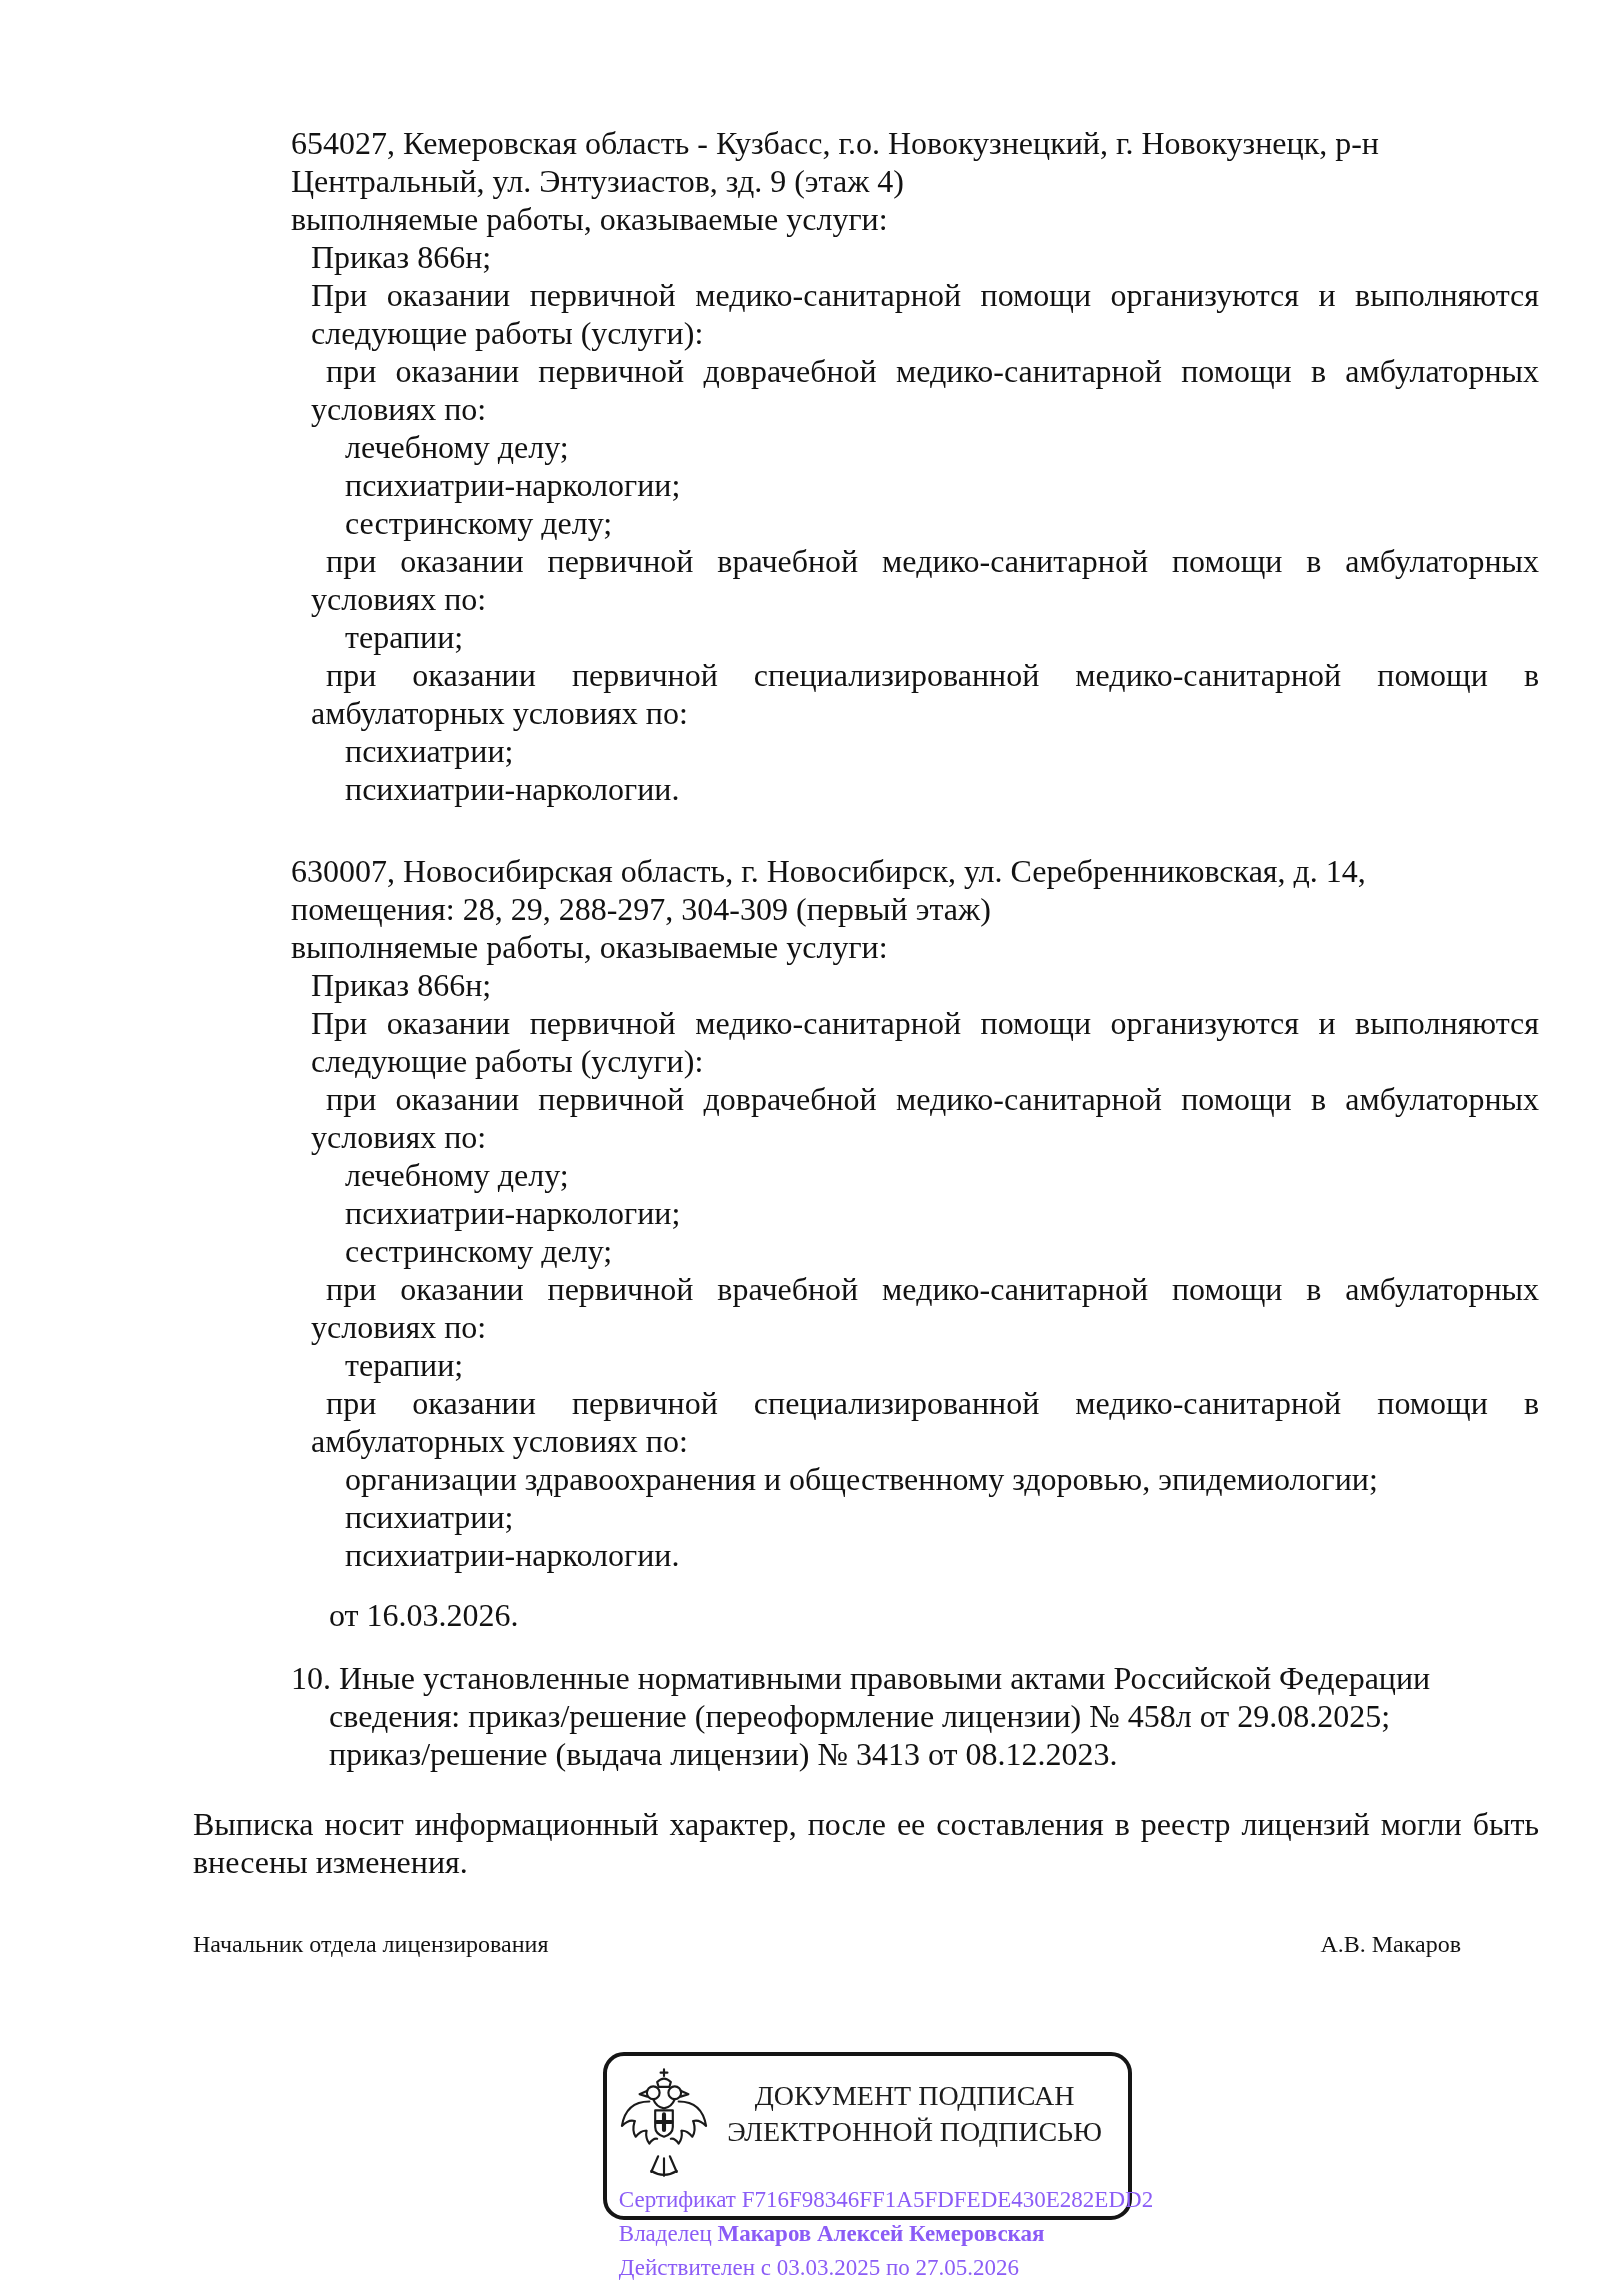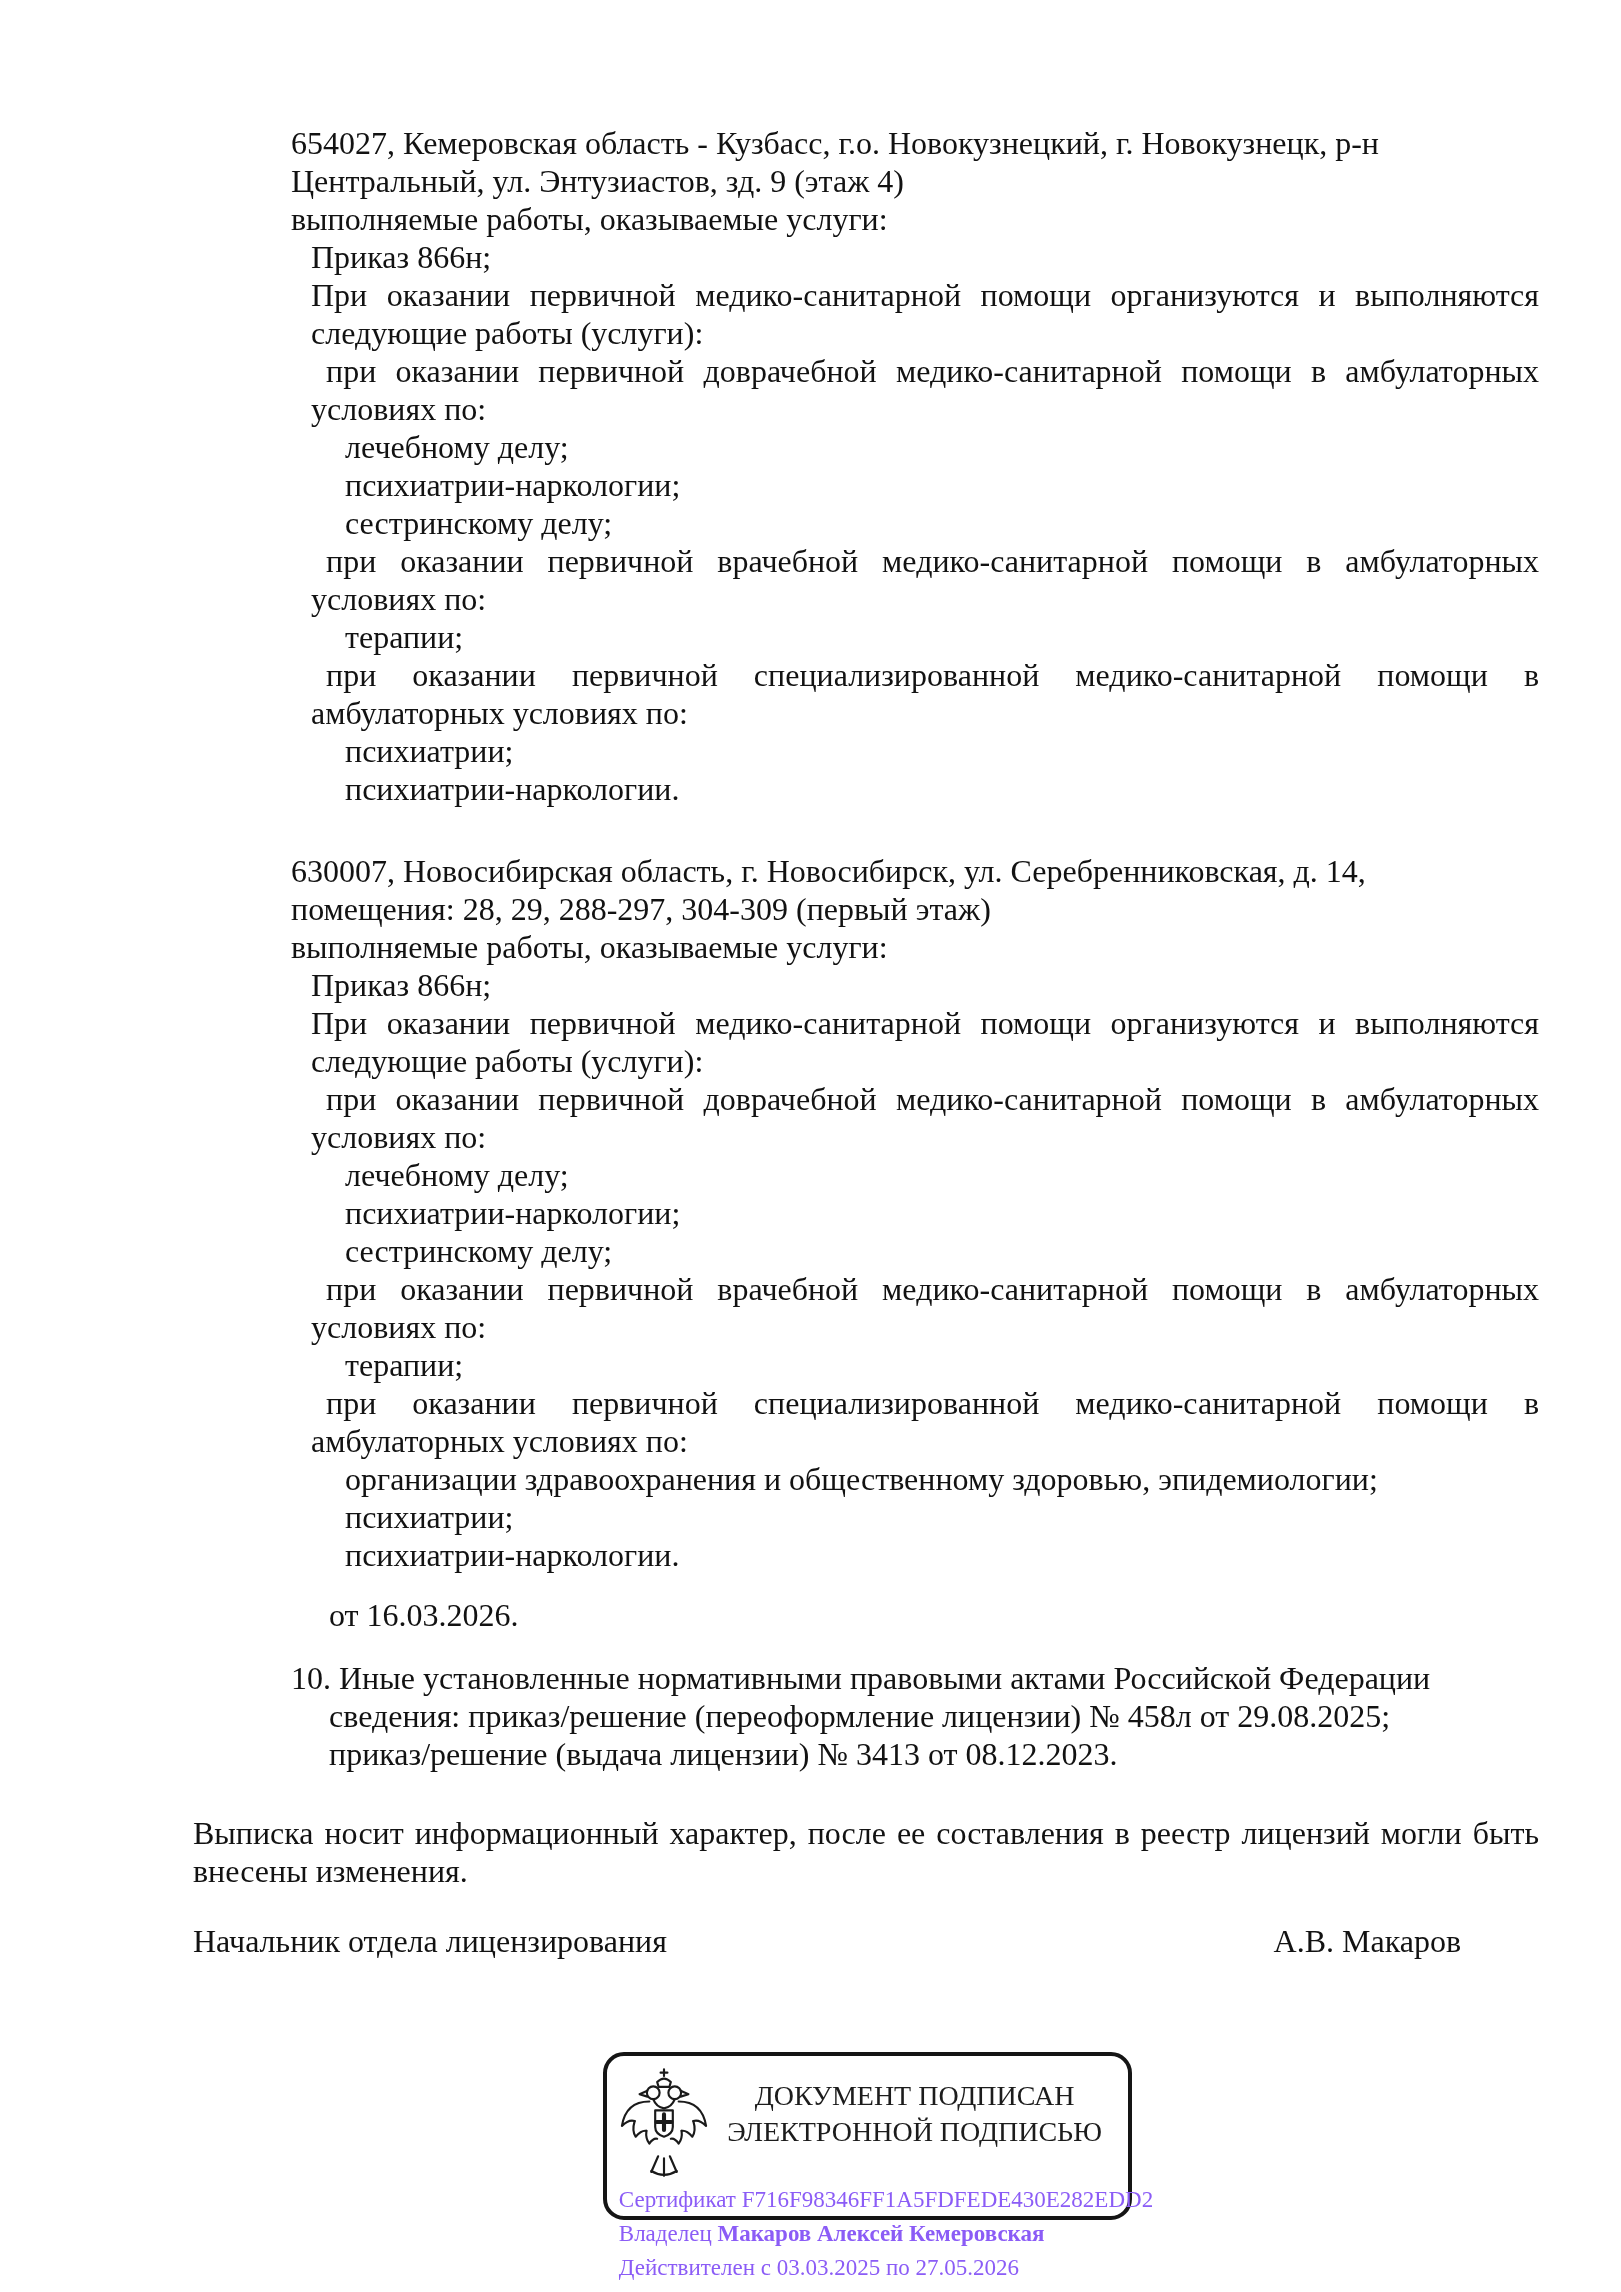--- a/index.html
+++ b/index.html
@@ -36,29 +36,29 @@
   .i0 { padding-left: 98px; }
   .i1 { padding-left: 118px; }
   .i2 { padding-left: 133px; }
   .i3 { padding-left: 152px; }
   .i4 { padding-left: 136px; }
   .i5 { padding-left: 0; }
 
   .sec-location-novosibirsk { margin-top: 44px; }
   .sec-order-number        { margin-top: 21.6px; }
   .sec-other-info          { margin-top: 25.5px; }
-  .sec-disclaimer          { margin-top: 41px; }
+  .sec-disclaimer          { margin-top: 32px; }
 
   .signature-row {
-    margin-top: 32px;
+    margin-top: 44px;
     display: flex;
     justify-content: space-between;
     align-items: flex-end;
     padding-right: 78px;
-    font-size: 32px;
+    font-size: 24px;
     line-height: 38px;
   }
 
   
   .stamp {
     position: absolute;
     left: 603px;
     top: 2052px;
     width: 529px;
     height: 168px;

